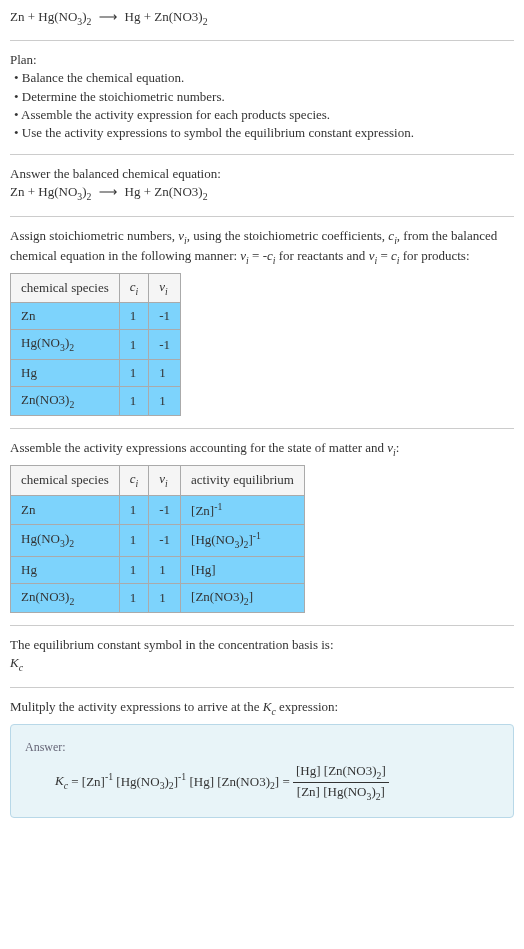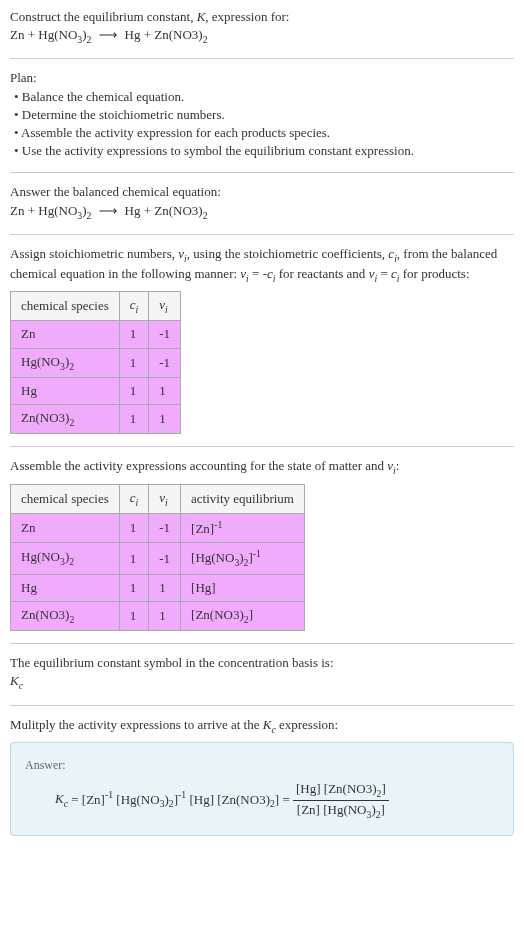--- a/index.html
+++ b/index.html
@@ -19,21 +19,21 @@
 .sup { font-size: 0.75em; vertical-align: super; }
 .italic { font-style: italic; }
 .bullet-list { padding-left: 4px; }
 .bullet-list div { text-indent: -10px; padding-left: 10px; }
 table { border-collapse: collapse; margin-top: 6px; }
 td, th {
   border: 1px solid #aaa;
   padding: 4px 10px;
   text-align: left;
   font-weight: normal;
-  background: #f0abfc;
+  background: #7dd3fc;
 }
 th { background: #f5f5f5; }
 .answer-box {
   background: #e8f4f8;
   border: 1px solid #b8d8e8;
   border-radius: 4px;
   padding: 14px 14px;
   margin-top: 6px;
 }
 .answer-label { color: #667; font-size: 12px; margin-bottom: 6px; }
@@ -43,21 +43,20 @@
   text-align: center;
 }
 .frac .num { border-bottom: 1px solid #333; padding: 0 3px; display: block; }
 .frac .den { padding: 0 3px; display: block; }
 .arrow { display: inline-block; padding: 0 4px; }
 </style>
 </head>
 <body>
 
 <div class="section">
-  <div>Construct the equilibrium constant, <span class="italic">K</span>, expression for:</div>
   <div class="equation">Zn + Hg(NO<span class="sub">3</span>)<span class="sub">2</span> <span class="arrow">⟶</span> Hg + Zn(NO3)<span class="sub">2</span></div>
 </div>
 <hr>
 
 <div class="section">
   <div>Plan:</div>
   <div class="bullet-list">
     <div>• Balance the chemical equation.</div>
     <div>• Determine the stoichiometric numbers.</div>
     <div>• Assemble the activity expression for each products species.</div>

